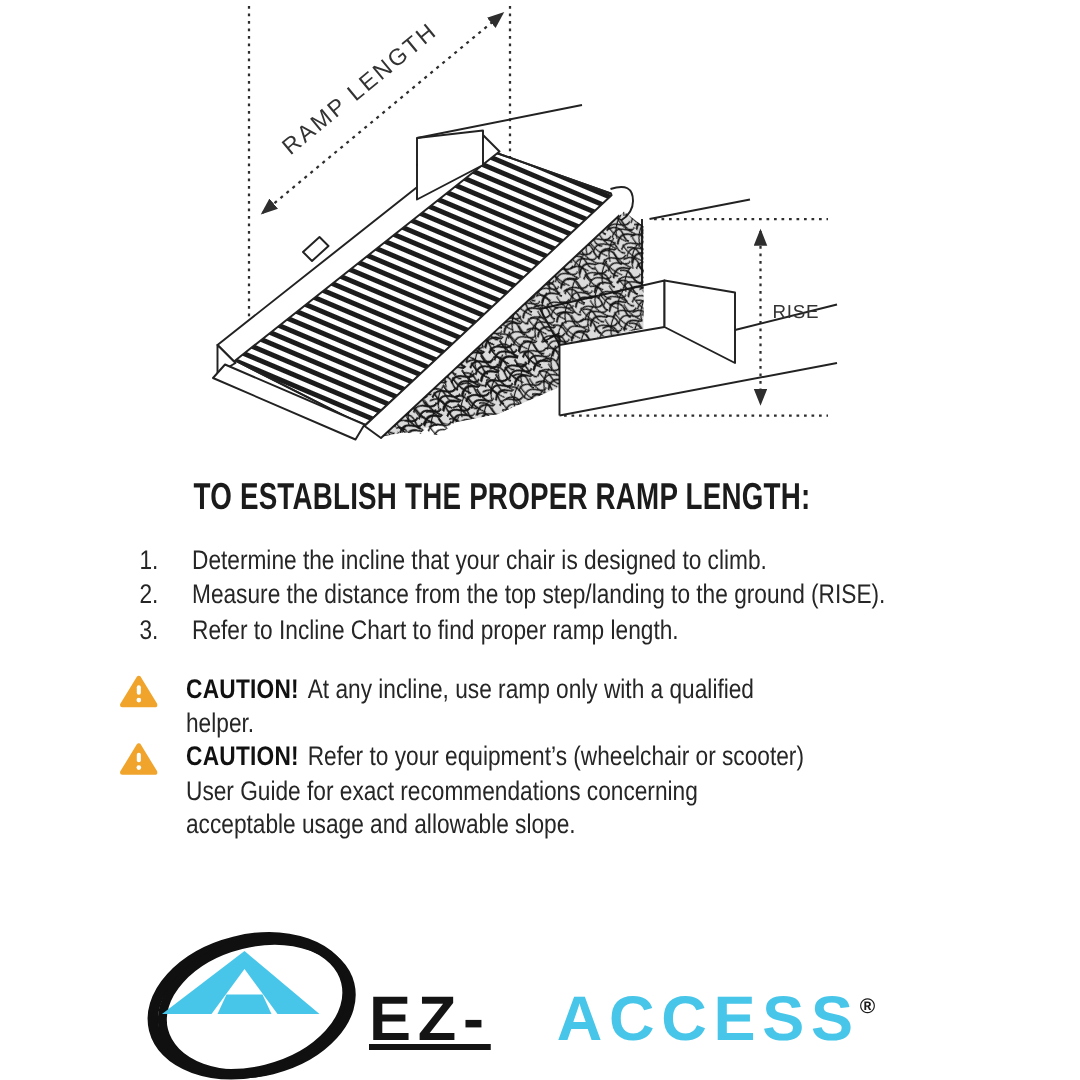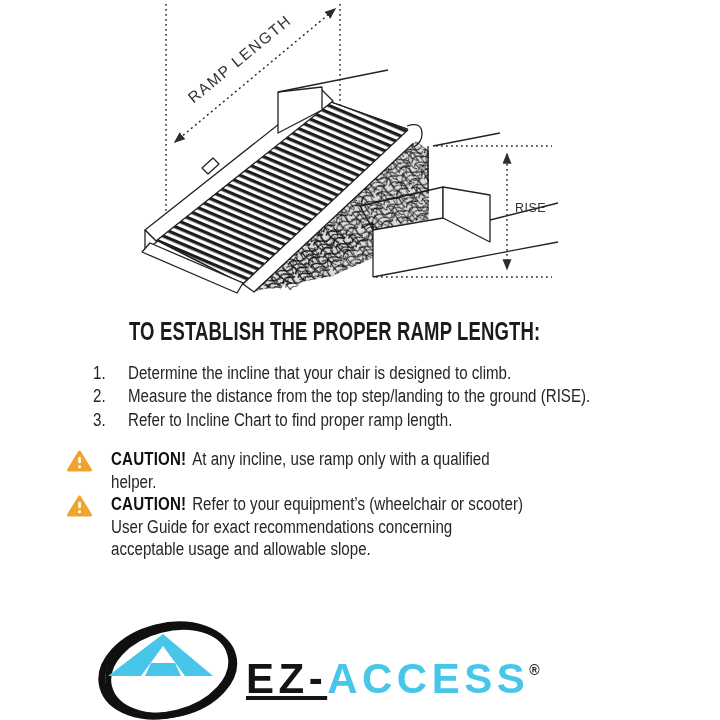--- a/index.html
+++ b/index.html
@@ -10,33 +10,33 @@
   
   .heading{position:absolute;left:129px;top:317px;font-size:25px;font-weight:bold;color:#1b1b1b;
            white-space:nowrap;transform:scaleX(0.74);transform-origin:left top;letter-spacing:0.2px;}
   
   .steps{position:absolute;left:93px;top:362px;width:620px;list-style:none;margin:0;padding:0;
          font-size:18px;color:#262626;}
   .steps li{position:relative;height:23.4px;line-height:23.4px;}
   .steps .num{position:absolute;left:0;top:0;transform:scaleX(0.84);transform-origin:left top;}
   .steps .txt{position:absolute;left:35px;top:0;white-space:nowrap;transform:scaleX(0.84);transform-origin:left top;}
   
-  .cautions{position:absolute;left:67px;top:448px;width:600px;font-size:18px;color:#262626;}
+  .cautions{position:absolute;left:80px;top:448px;width:600px;font-size:18px;color:#262626;}
   .caution{position:relative;padding-left:44px;line-height:22.6px;}
   .caution .ctext{transform:scaleX(0.84);transform-origin:left top;}
   .caution .l1{white-space:nowrap;}
   .caution b{margin-right:7px;letter-spacing:0.2px;color:#111;}
   .caution .rest{white-space:pre-line;}
   .tri{position:absolute;left:0;top:2px;}
   
   .emblem{position:absolute;left:97px;top:615px;}
   .wordmark{position:absolute;left:246px;top:642px;height:60px;white-space:nowrap;
             font-weight:bold;font-size:42px;letter-spacing:4.5px;line-height:56px;}
   .wm-dark{color:#141414;text-decoration:underline;}
-  .wm-cyan{color:#47c6e9;}
+  .wm-cyan{color:#47c6e9;margin-left:44px;}
   .wm-reg{font-size:14px;letter-spacing:0;vertical-align:18px;color:#1a1a1a;}
 </style>
 </head>
 <body>
 
 <div class="page">
 
   <svg class="diagram" width="720" height="312" viewBox="0 0 720 312">
     <defs>
       <marker id="ah" markerWidth="9" markerHeight="8" refX="6.5" refY="3" orient="auto-start-reverse">

